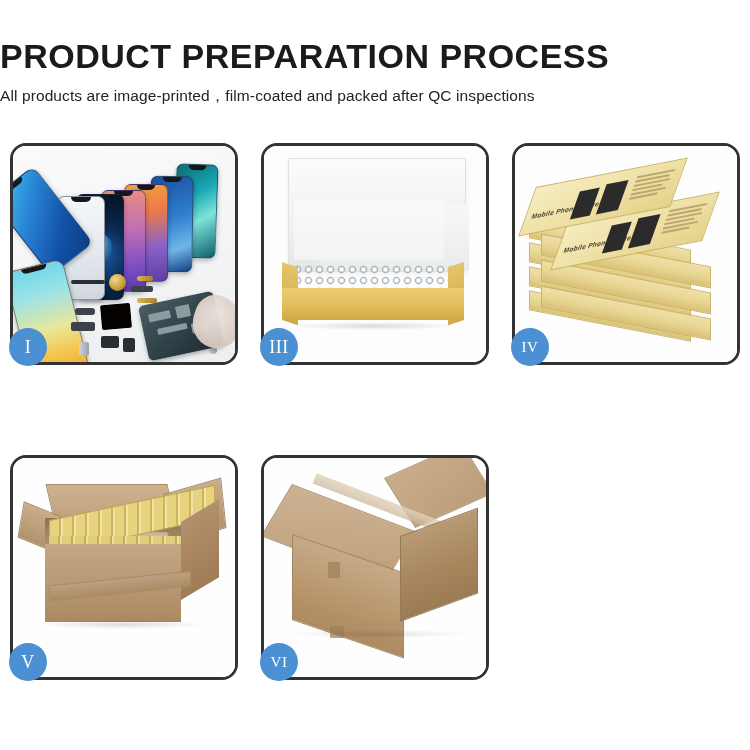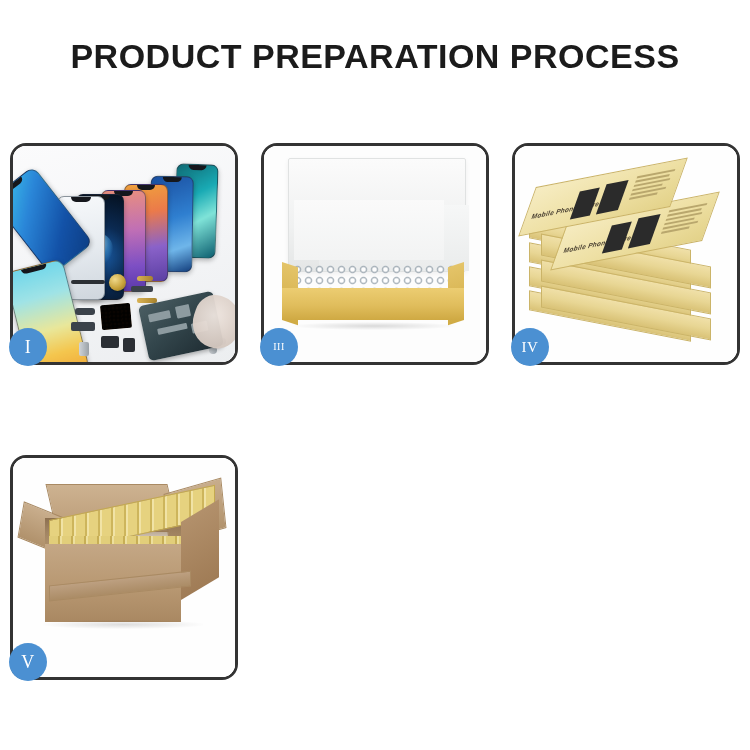--- a/index.html
+++ b/index.html
@@ -14,21 +14,21 @@
     overflow: hidden;
     position: relative;
   }
 
   
   .header {
     position: absolute;
     top: 0; left: 0;
     width: 750px;
     height: 130px;
-    text-align: center;
+    text-align: left;
   }
   .title {
     margin: 0;
     padding-top: 36px;
     font-size: 34px;
     line-height: 40px;
     font-weight: 700;
     letter-spacing: 0.5px;
     color: #1b1b1b;
     font-family: "Liberation Sans", sans-serif;
@@ -82,21 +82,21 @@
     background: #4b90d2;
     color: #ffffff;
     font-family: "Liberation Serif", serif;
     font-size: 18px;
     line-height: 38px;
     text-align: center;
     letter-spacing: 0.5px;
     z-index: 6;
   }
   .badge.wide { font-size: 15px; }
-  .badge.xwide { font-size: 10px; }
+  .badge.xwide { font-size: 18px; }
 
   
   .p1-bg {
     position: absolute; inset: 0;
     background: linear-gradient(165deg,#fbfbfc 0%,#f3f4f6 55%,#eceef0 100%);
   }
   .ph {
     position: absolute;
     border-radius: 7px;
     box-shadow: 0 2px 5px rgba(0,0,0,.28);
@@ -378,20 +378,21 @@
   .s-shadow{
     position:absolute;left:30px;top:172px;width:170px;height:8px;
     background:radial-gradient(ellipse at 50% 50%, rgba(0,0,0,.10) 0%, rgba(0,0,0,0) 76%);
   }
 </style>
 </head>
 <body>
 
 <div class="header">
   <h1 class="title">PRODUCT PREPARATION PROCESS</h1>
+  <p class="subtitle">All products are image-printed，film-coated and packed after QC inspections</p>
 </div>
 
 <div class="grid">
 
   <div class="panel">
     <div class="panel-inner">
       <div class="p1-bg"></div>
 
       <div class="ph ph-a"></div>
       <div class="ph ph-b"></div>
@@ -504,14 +505,28 @@
       <div class="c-fill"></div>
       <div class="c-fill2"></div>
       <div class="c-right"></div>
       <div class="c-body"></div>
       <div class="flap flap-front"></div>
       <div class="c-shadow"></div>
     </div>
     <div class="badge">V</div>
   </div>
 
+  <div class="panel">
+    <div class="panel-inner">
+      <div class="p6-bg"></div>
+      <div class="s-top"></div>
+      <div class="s-top2"></div>
+      <div class="s-tape"></div>
+      <div class="s-left"></div>
+      <div class="s-right"></div>
+      <div class="s-tab" style="left:64px;top:104px;width:12px;height:16px;"></div>
+      <div class="s-tab" style="left:66px;top:168px;width:14px;height:12px;"></div>
+      <div class="s-shadow"></div>
+    </div>
+    <div class="badge wide">VI</div>
+  </div>
 
 </div>
 
 </body></html>

